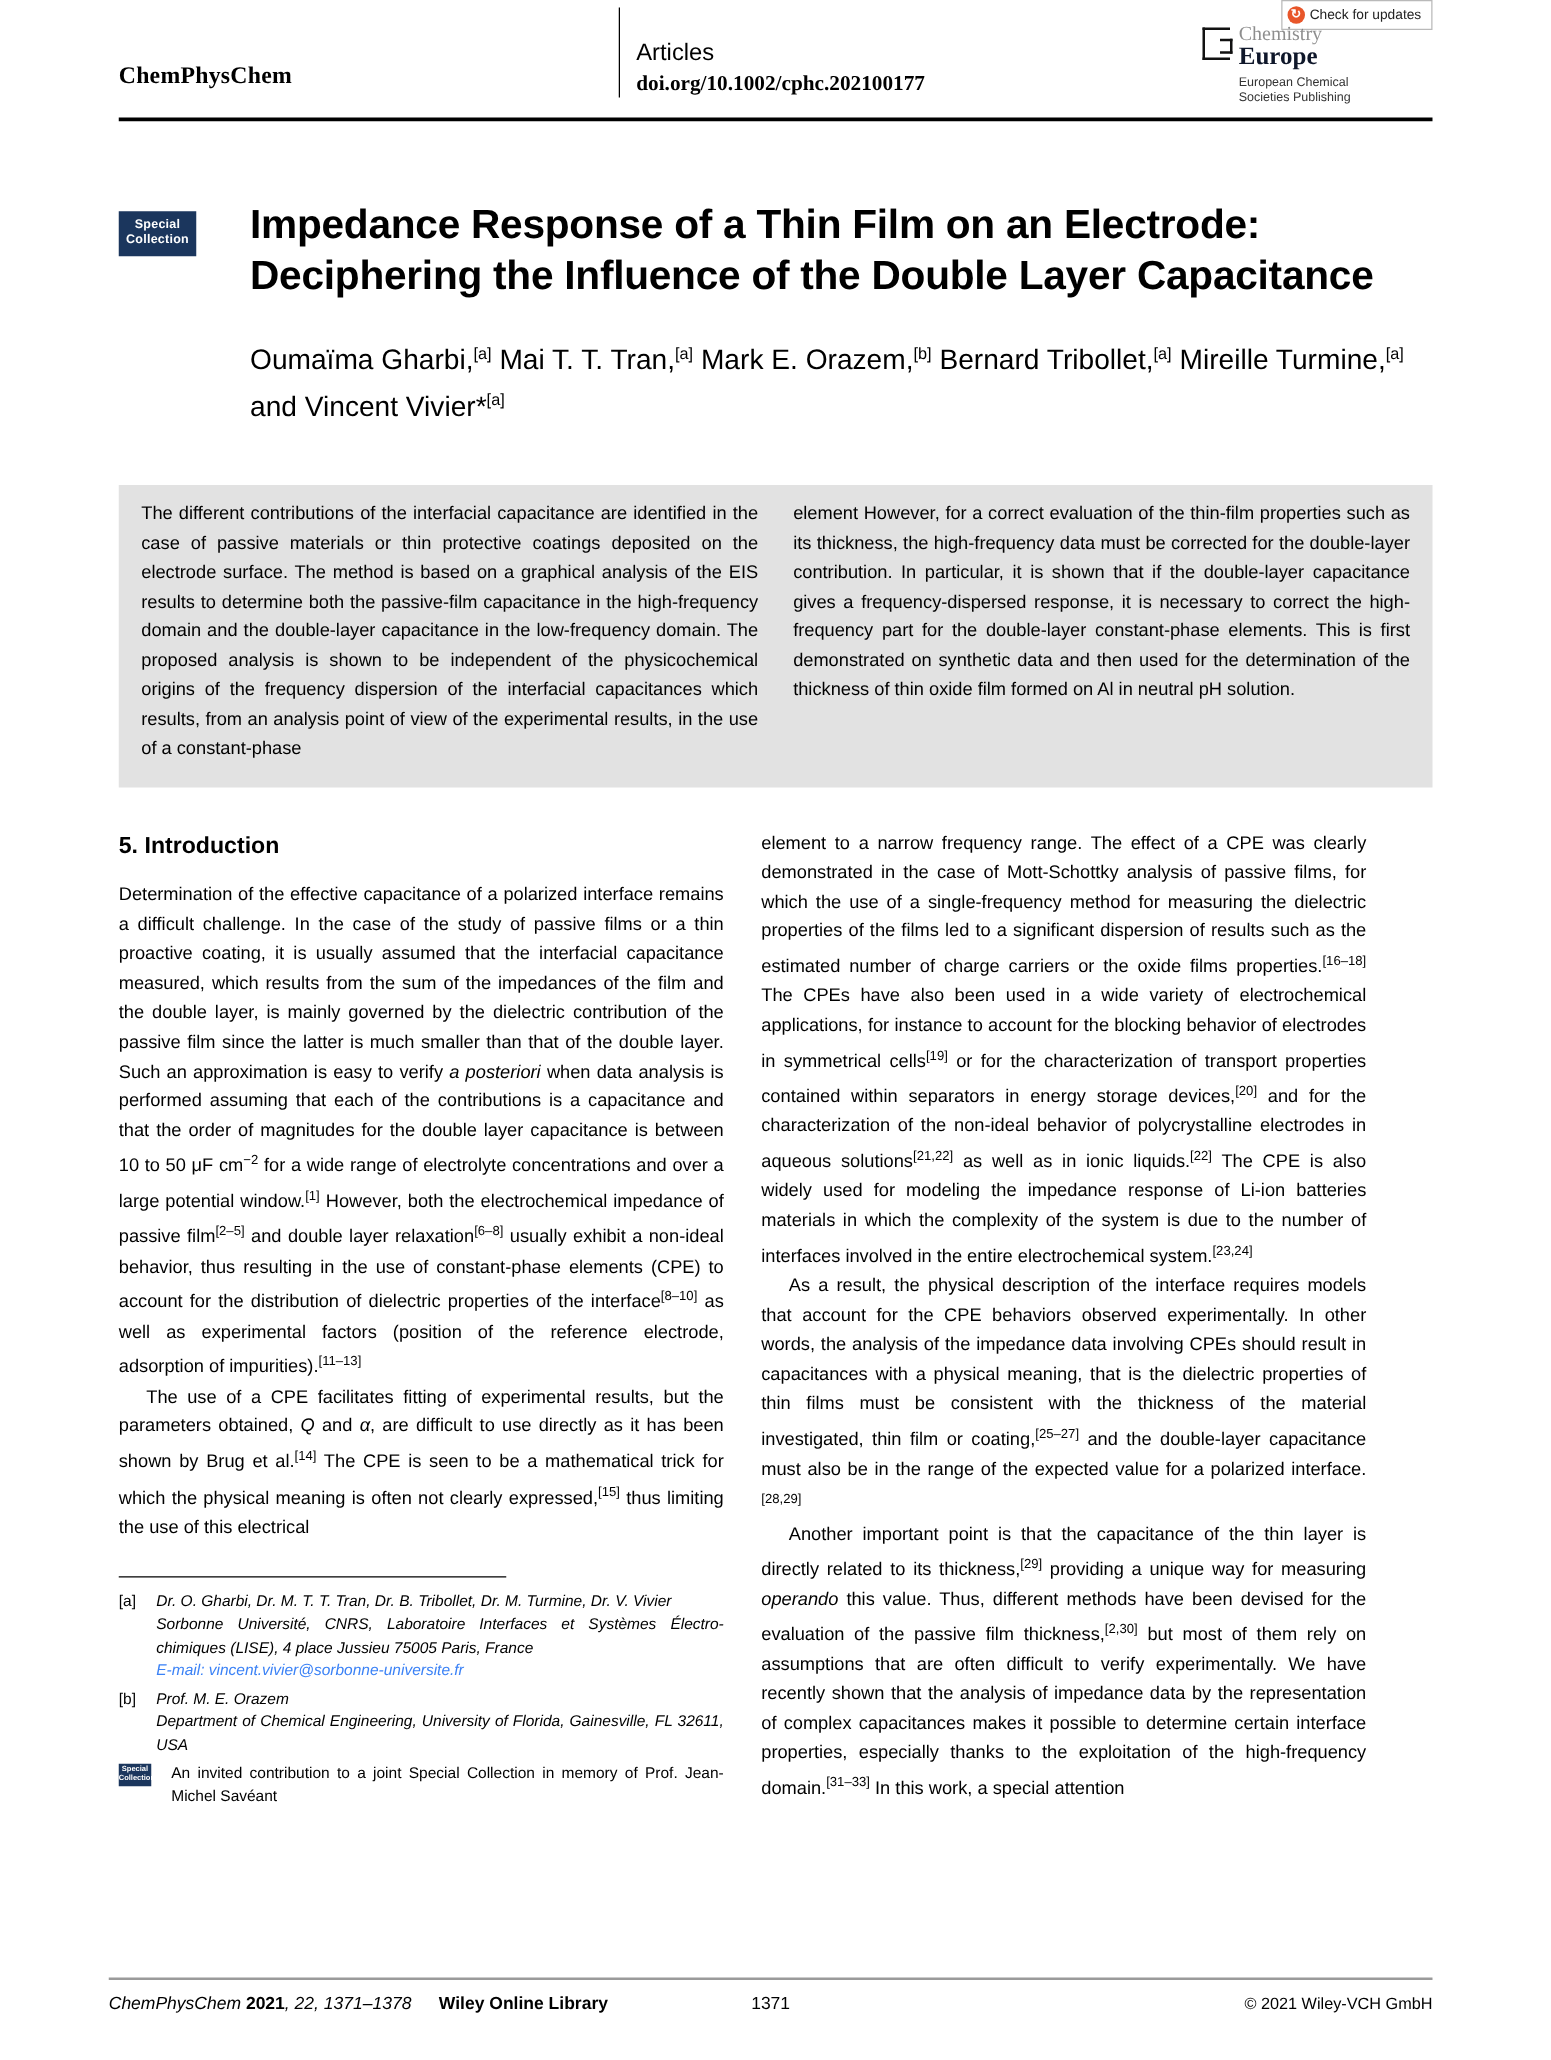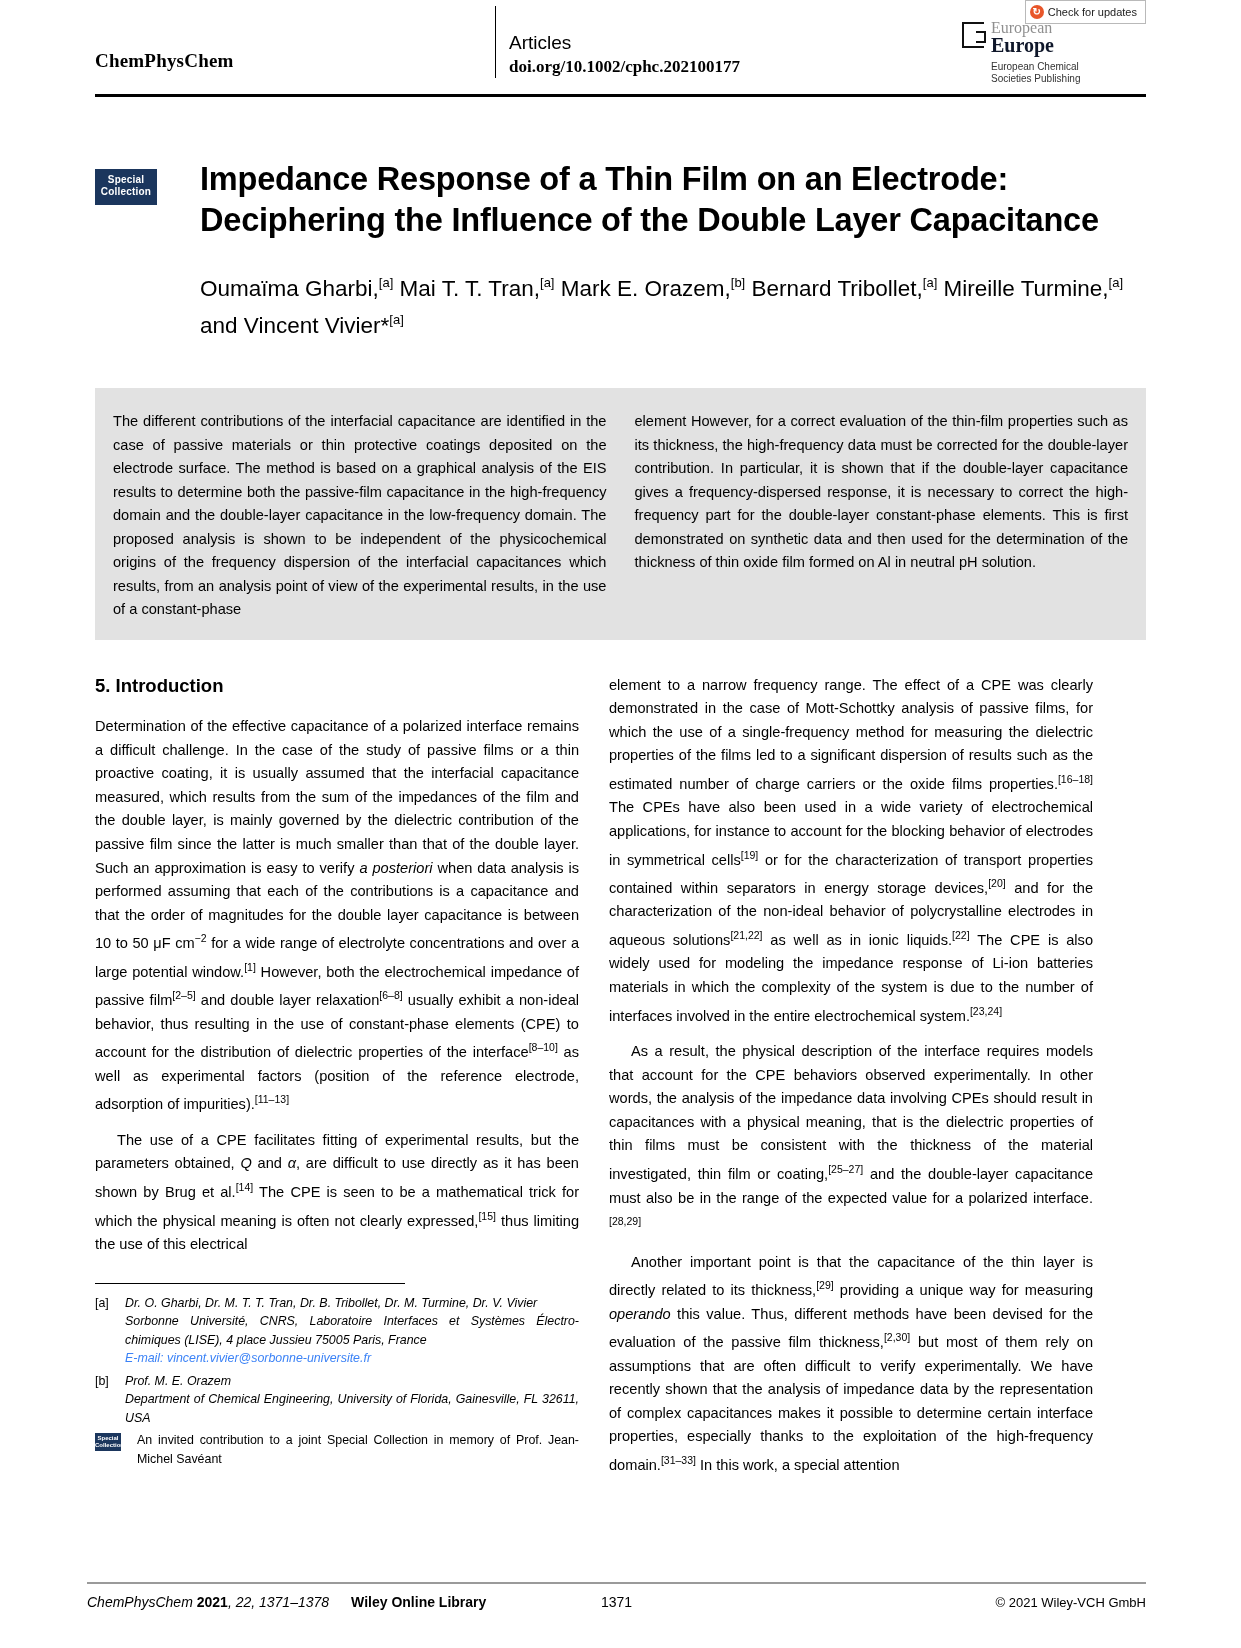--- a/index.html
+++ b/index.html
@@ -184,21 +184,21 @@
     font-size: 13px;
     vertical-align: super;
   }
 
   
   .abstract {
     margin-top: 48px;
     background: #e2e2e2;
     display: flex;
     gap: 28px;
-    padding: 22px 18px 18px 18px;
+    padding: 12px 18px 18px 18px;
     box-sizing: border-box;
   }
   .abstract .col {
     flex: 1;
     font-size: 14.6px;
     line-height: 23.5px;
     text-align: justify;
     color: #000;
   }
 
@@ -219,21 +219,21 @@
     font-size: 18.5px;
     font-weight: bold;
     margin: 0 0 18px 0;
   }
   p.para {
     margin: 0 0 0 0;
     text-indent: 0;
   }
   p.para + p.para {
     text-indent: 22px;
-    margin-top: 12px;
+    margin-top: 0;
   }
   sup { font-size: 10.5px; vertical-align: super; }
   i, em { font-style: italic; }
 
   
   .footnote-rule {
     margin-top: 26px;
     width: 310px;
     border-top: 1px solid #000;
   }
@@ -320,21 +320,21 @@
 
     <div class="check-updates">
       <span class="cu-icon">↻</span>
       <span>Check for updates</span>
     </div>
 
     <div class="chem-europe">
       <div class="ce-logo-row">
         <div class="ce-mark"></div>
         <div>
-          <div class="ce-text-top">European</div>
+          <div class="ce-text-top">Chemistry</div>
           <div class="ce-text-bottom">Europe</div>
         </div>
       </div>
       <div class="ce-sub">European Chemical</div>
       <div class="ce-sub" style="margin-top:0">Societies Publishing</div>
     </div>
   </div>
 
   <div class="rule-thick"></div>
 

